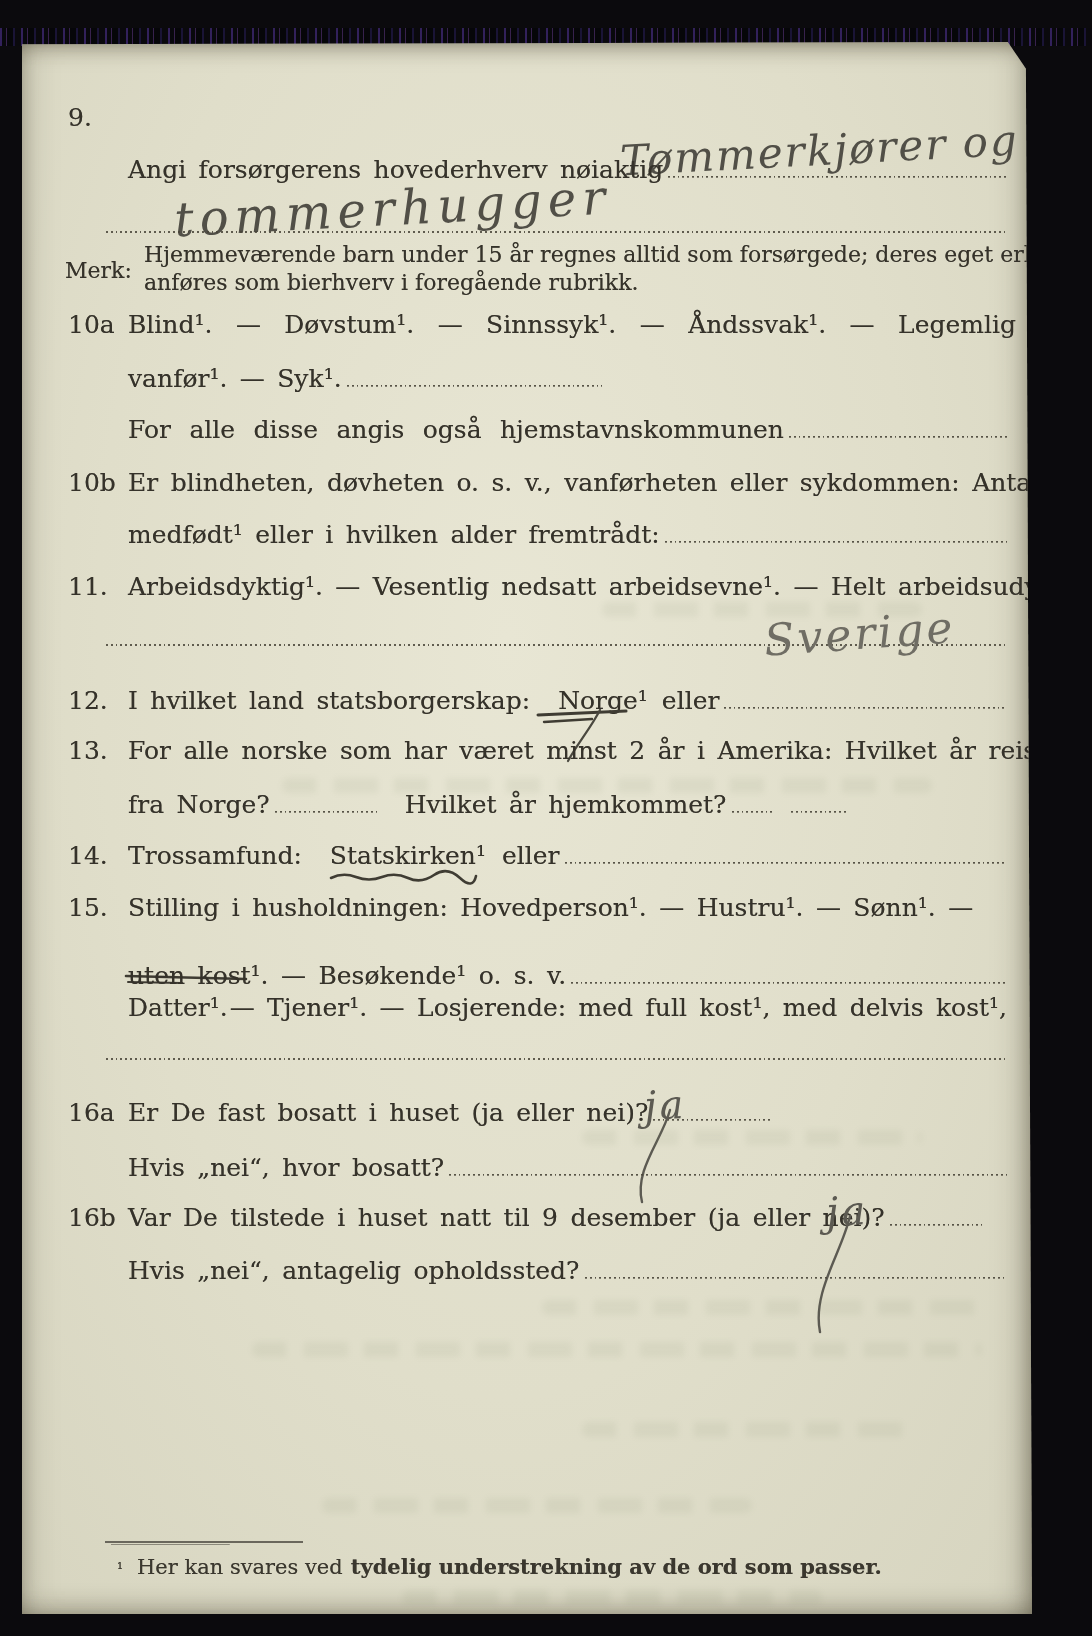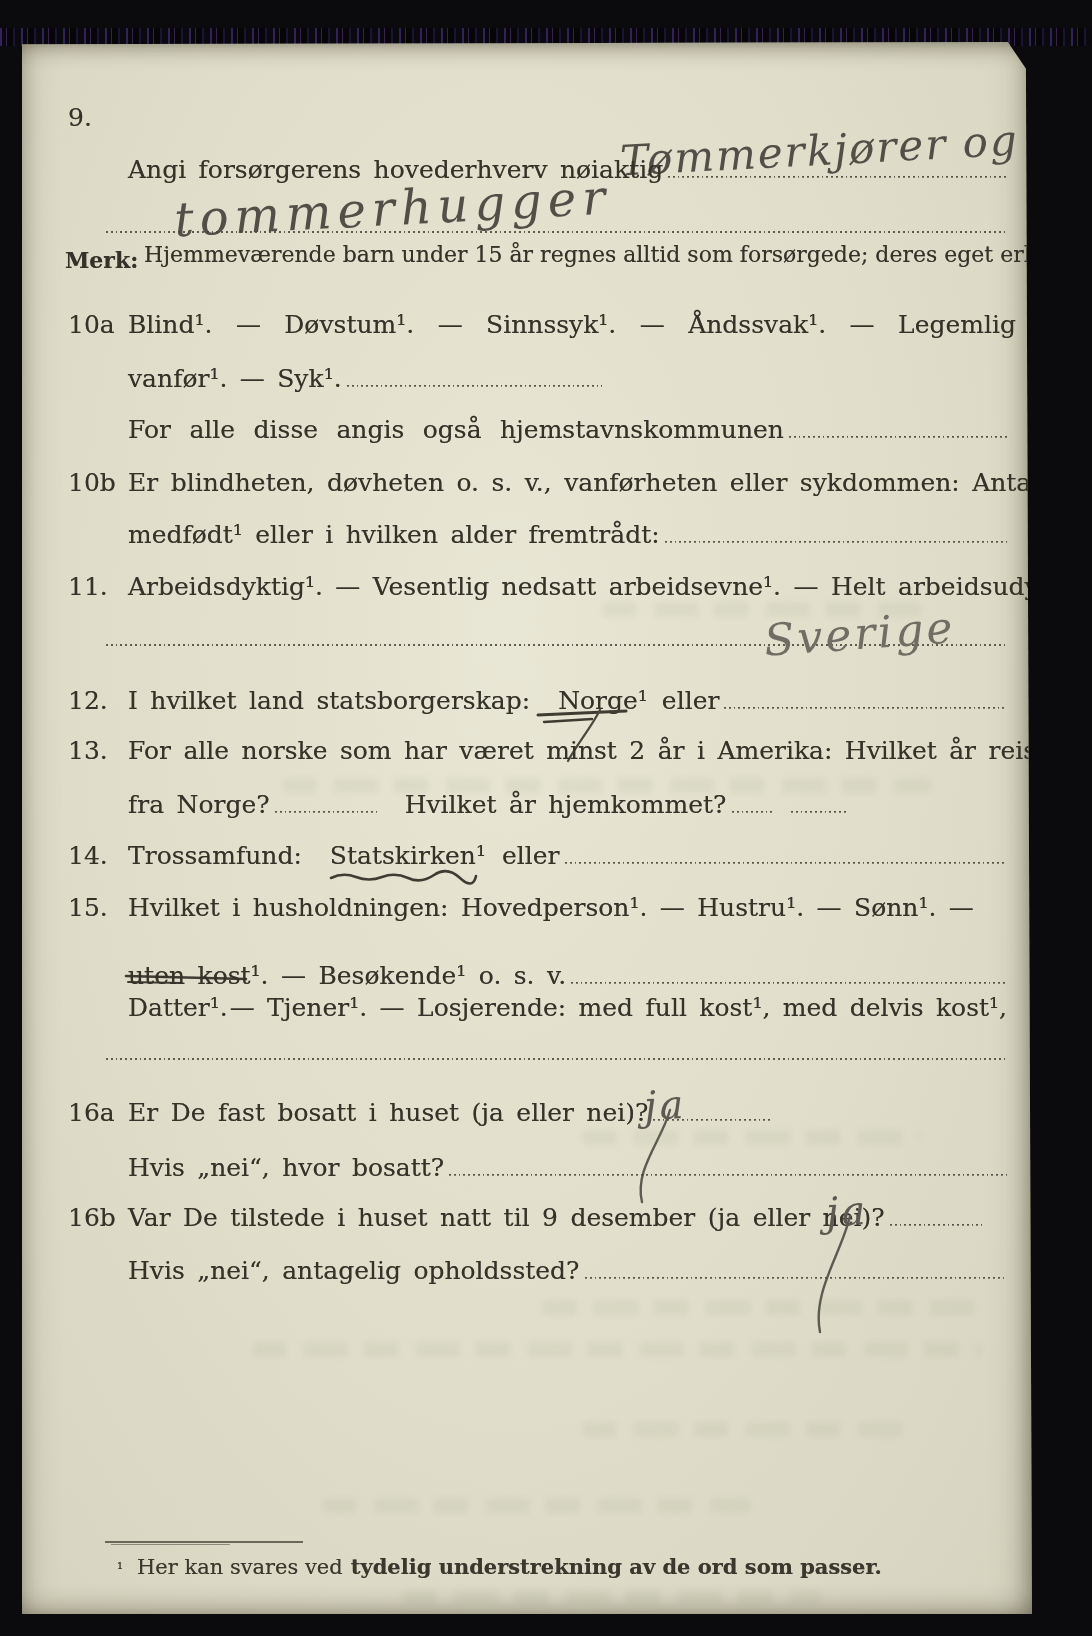--- a/index.html
+++ b/index.html
@@ -29,21 +29,21 @@
   .gap{display:inline-block;width:28px;}
   .dots{flex:1 1 30px;min-width:28px;display:inline-block;height:.9em;margin-left:5px;
         background:repeating-linear-gradient(90deg, rgba(72,68,56,.9) 0 1.8px, rgba(72,68,56,0) 1.8px 4.8px) left bottom / 100% 1.7px no-repeat;}
   .dots-fixed{flex:0 0 auto;display:inline-block;height:.9em;margin-left:5px;
         background:repeating-linear-gradient(90deg, rgba(72,68,56,.9) 0 1.8px, rgba(72,68,56,0) 1.8px 4.8px) left bottom / 100% 1.7px no-repeat;}
   .dotline{position:absolute;height:2px;
         background:repeating-linear-gradient(90deg, rgba(72,68,56,.85) 0 1.8px, rgba(72,68,56,0) 1.8px 4.8px);}
   .hw{position:absolute;font-style:italic;font-family:"DejaVu Serif",serif;
       color:#514f47;letter-spacing:3px;transform:rotate(-3deg);white-space:nowrap;}
   .pencil{color:#6f6d64;}
-  .merk-label{position:absolute;left:43px;top:5px;font-weight:bold;}
+  .merk-label{position:absolute;left:43px;top:16px;font-weight:normal;}
   .fn{font-size:21px;color:#3a372e;}
   .fn-marker{font-size:15px;vertical-align:6px;margin-right:14px;}
   .fn-bold{font-weight:bold;margin-left:8px;}
   .rule{position:absolute;left:83px;top:1499px;width:198px;height:5px;
         background:linear-gradient(#6a675c,#6a675c) 0 0/100% 2px no-repeat,
                    linear-gradient(rgba(106,103,92,.7),rgba(106,103,92,.7)) 6px 3px/60% 1px no-repeat;}
   .ghost{position:absolute;height:15px;border-radius:7px;filter:blur(3px);opacity:.16;
         background:repeating-linear-gradient(90deg, rgba(118,130,98,.55) 0 34px, rgba(118,130,98,0) 34px 52px,
                    rgba(118,130,98,.5) 52px 96px, rgba(118,130,98,0) 96px 112px);}
   svg.mark{position:absolute;overflow:visible;}
@@ -64,20 +64,23 @@
       <span>Angi forsørgerens hovederhverv nøiaktig</span>
       <span class="dots"></span>
     </div>
     <span class="hw" style="top:138px;left:152px;font-size:48px;letter-spacing:6px">tommerhugger</span>
     <div class="dotline" style="top:189px;left:84px;right:24px"></div>
 
     <div class="row sm" style="top:200px;padding-left:122px">
       <span class="merk-label">Merk:</span>
       <span>Hjemmeværende barn under 15 år regnes alltid som forsørgede; deres eget erhverv</span>
     </div>
+    <div class="row sm" style="top:228px;padding-left:122px">
+      <span>anføres som bierhverv i foregående rubrikk.</span>
+    </div>
 
     <div class="row ws3" style="top:268px">
       <span class="qnum">10a</span>
       <span>Blind¹.  —  Døvstum¹.  —  Sinnssyk¹.  —  Åndssvak¹.  —  Legemlig</span>
     </div>
     <div class="row ws2" style="top:373px">
       <span>For alle disse angis også hjemstavnskommunen</span>
       <span class="dots"></span>
     </div>
     <div class="row ws1" style="top:322px">
@@ -138,21 +141,21 @@
       <span class="gap" style="width:16px"></span>
       <span>eller</span>
       <span class="dots"></span>
     </div>
     <svg class="mark" style="left:306px;top:828px" width="152" height="12" viewBox="0 0 152 12">
       <path d="M3 8 Q15 2 28 7 T54 7 T80 8 T106 5 T132 8 T148 6" stroke="#3f3c33" stroke-width="2.6" fill="none" stroke-linecap="round"></path>
     </svg>
 
     <div class="row ws1" style="top:851px">
       <span class="qnum">15.</span>
-      <span>Hvilket i husholdningen:   Hovedperson¹.  —  Hustru¹.  —  Sønn¹.  —</span>
+      <span>Stilling i husholdningen:   Hovedperson¹.  —  Hustru¹.  —  Sønn¹.  —</span>
     </div>
     <div class="row ws1" style="top:951px">
       <span>Datter¹.</span>
       <span class="gap" style="width:14px"></span>
       <span>— Tjener¹. — Losjerende:  med full kost¹, med delvis kost¹,</span>
     </div>
     <svg class="mark" style="left:102px;top:931px" width="130" height="11" viewBox="0 0 130 11">
       <path d="M2 3 L122 6" stroke="#3f3c33" stroke-width="2.6" fill="none" stroke-linecap="round"></path>
       <path d="M4 9 L58 10" stroke="#3f3c33" stroke-width="2" fill="none" stroke-linecap="round"></path>
     </svg>

